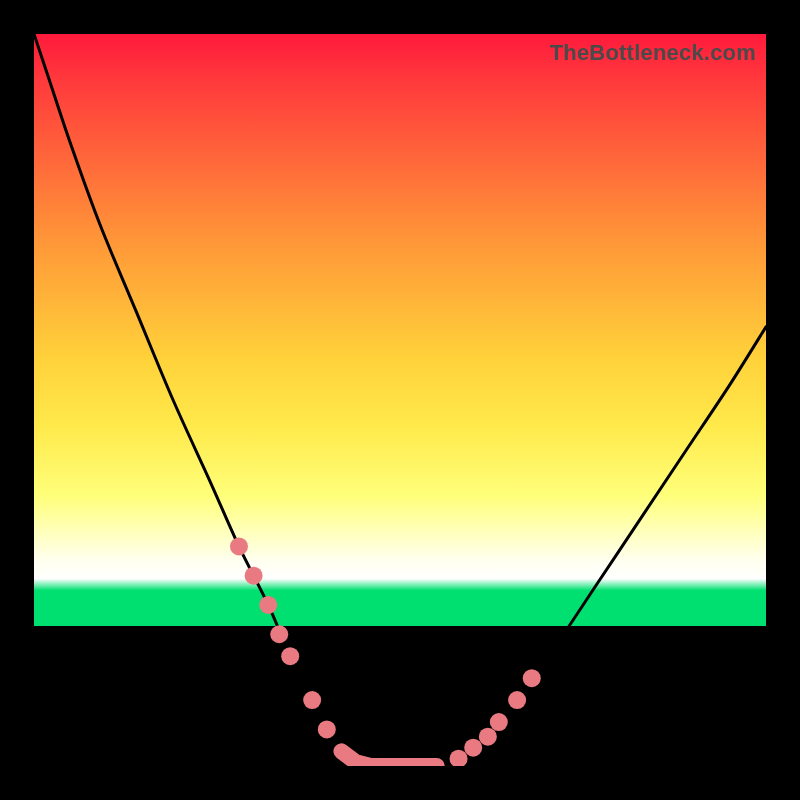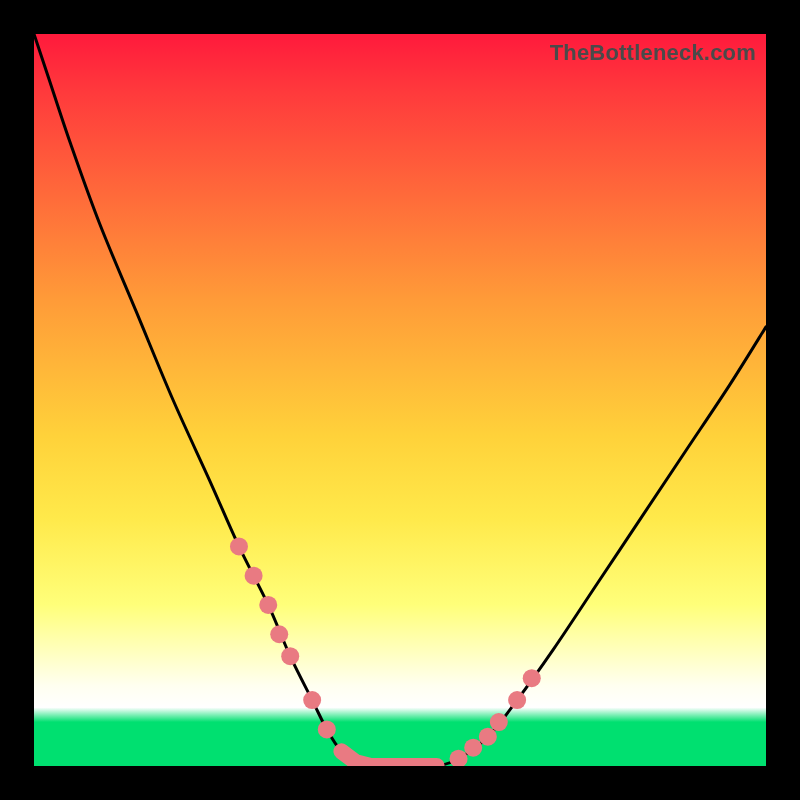--- a/index.html
+++ b/index.html
@@ -17,21 +17,21 @@
     left: 0;
     width: 800px;
     height: 800px;
     background: #000;
   }
   .plot {
     position: absolute;
     top: 34px;
     left: 34px;
     width: 732px;
-    height: 732px;
+    height: 592px;
     background: linear-gradient(
       to bottom,
       #ff1a3c 0%,
       #ff3a3c 8%,
       #ff6a3a 22%,
       #ff9a38 36%,
       #ffd23a 55%,
       #ffe94a 66%,
       #ffff7a 78%,
       #fffff0 89%,

